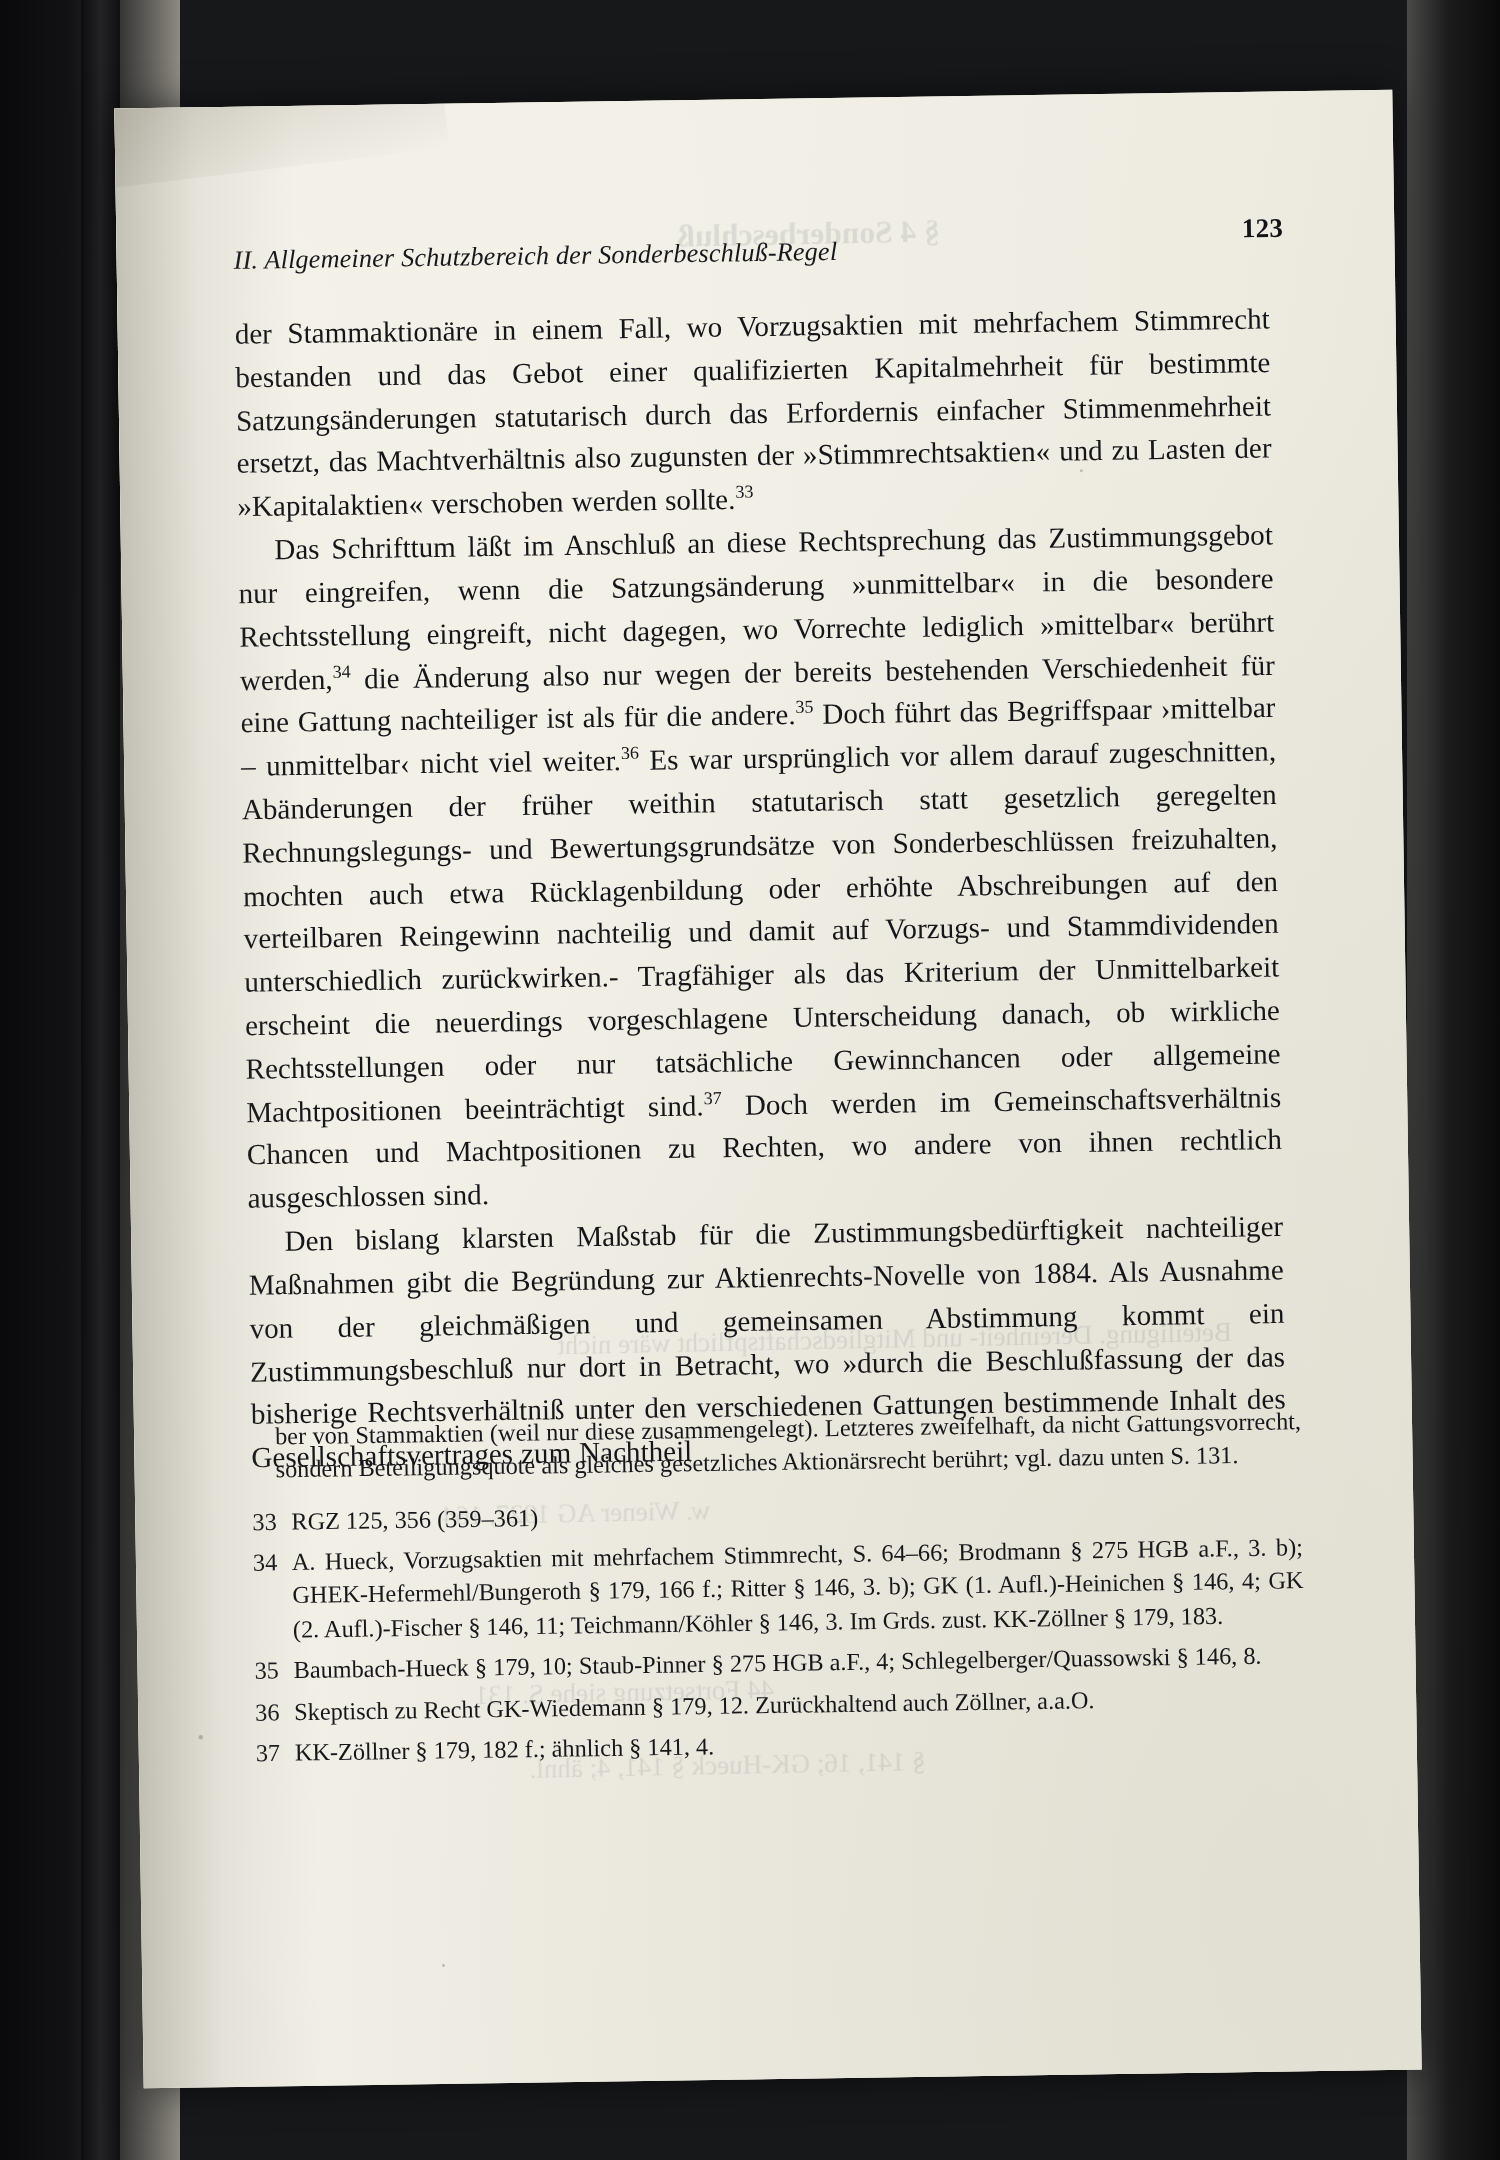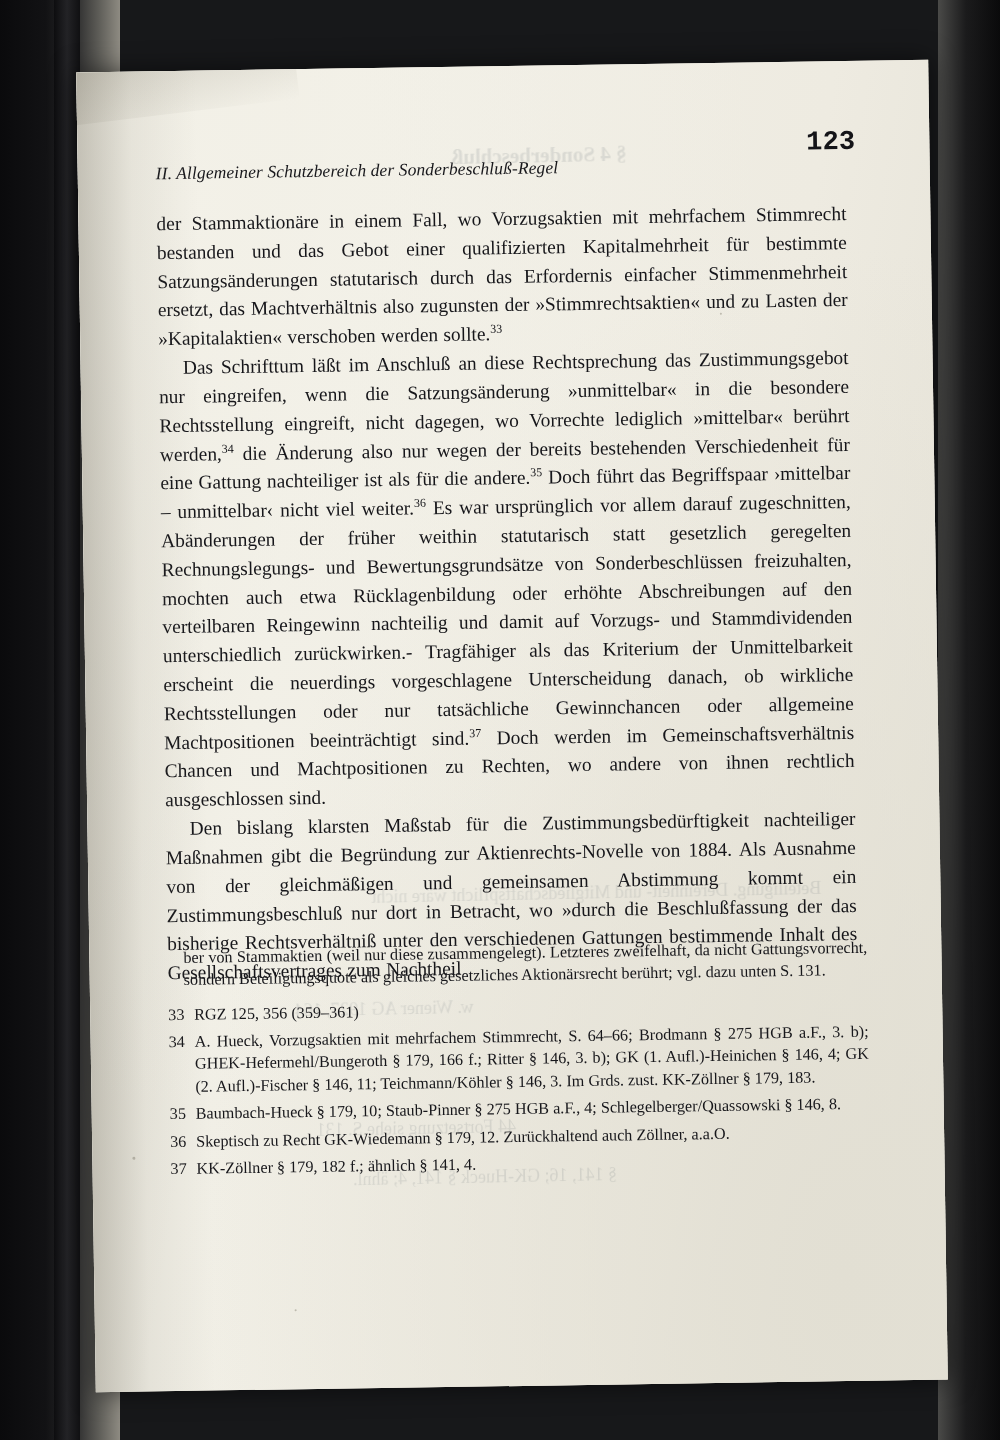--- a/index.html
+++ b/index.html
@@ -84,26 +84,25 @@
     position: absolute;
     left: 78px;
     top: 92px;
     width: 690px;
     color: #16161a;
   }
 
   .folio {
     position: absolute;
     right: 74px;
-    top: 66px;
-    font-size: 27px;
+    top: 81px;
+    font-size: 18px;
     font-weight: bold;
     letter-spacing: .2px;
     color: #141418;
-    font-family: Liberation Mono, monospace;
   }
   .runhead {
     font-style: italic;
     font-size: 17.5px;
     letter-spacing: .1px;
     margin: 0 0 26px 0;
     color: #18181c;
   }
 
   p.body {

